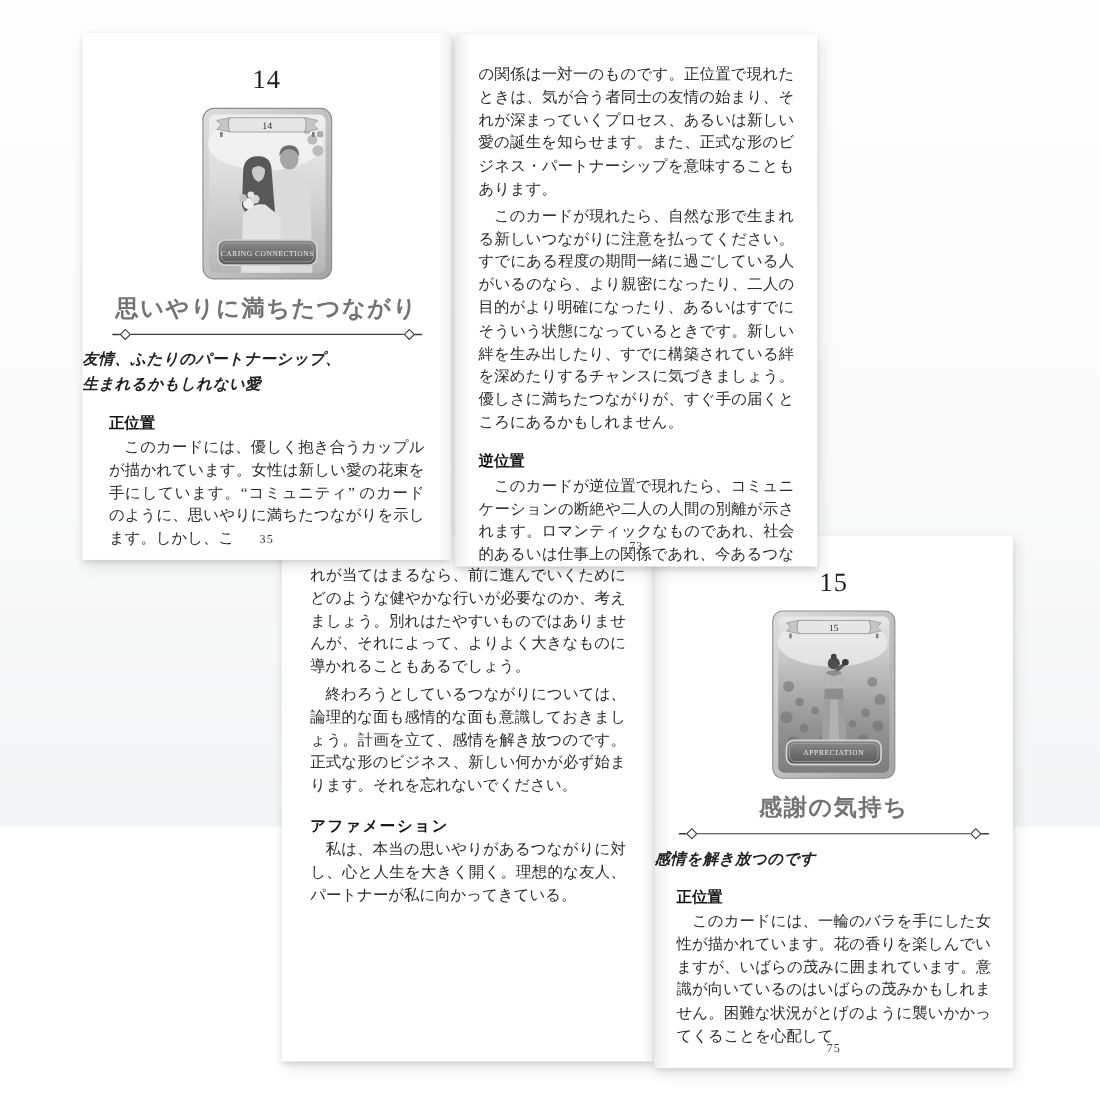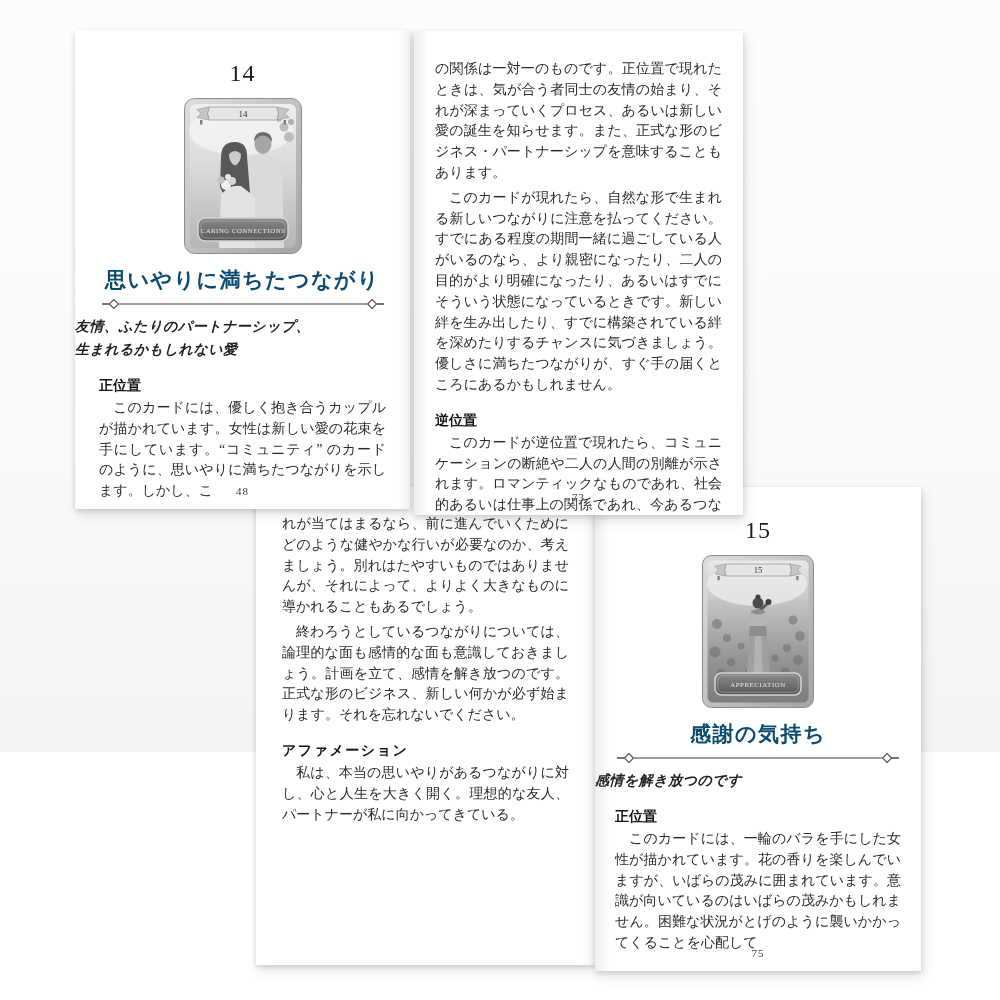--- a/index.html
+++ b/index.html
@@ -16,21 +16,21 @@
   
   #p72::after,#p74::after{content:"";position:absolute;top:0;right:0;width:12px;height:100%;
         background:linear-gradient(to left,rgba(0,0,0,.055),rgba(0,0,0,0));pointer-events:none;}
   #p73::before,#p75::before{content:"";position:absolute;top:0;left:0;width:14px;height:100%;
         background:linear-gradient(to right,rgba(0,0,0,.07),rgba(0,0,0,0));pointer-events:none;}
 
   .hdr-num{margin-top:30px;text-align:center;font-size:24px;letter-spacing:1px;
            color:#1e1e1e;line-height:26px;}
   .card-block{display:flex;justify-content:center;margin-top:11px;}
   .chapter-title{margin-top:13px;text-align:center;font-weight:bold;font-size:21px;
-                 letter-spacing:1.5px;color:#0c4a6e;line-height:25px;}
+                 letter-spacing:1.5px;color:#737373;line-height:25px;}
   .divider{display:flex;justify-content:center;margin-top:5px;}
   .chapter-subtitle{margin-top:5px;text-align:left;
                  font-family:"Liberation Sans","DejaVu Sans",sans-serif;
                  font-weight:bold;font-size:14px;line-height:23px;color:#222;letter-spacing:.5px;font-style:italic;}
   .text-col{position:relative;}
   #p72 .text-col{padding:0 24px;}
   #p73 .text-col{padding:0 21px;}
   #p74 .text-col{padding:0 26px;}
   #p75 .text-col{padding:0 20px;}
   .sec-heading{font-weight:bold;font-size:14px;color:#141414;margin-top:16px;line-height:17px;}
@@ -124,21 +124,21 @@
     <div class="chapter-subtitle">
       <div>友情、ふたりのパートナーシップ、</div>
       <div>生まれるかもしれない愛</div>
     </div>
 
     <div class="text-col">
       <div class="sec-heading">正位置</div>
       <p class="body-para">このカードには、優しく抱き合うカップルが描かれています。女性は新しい愛の花束を手にしています。“コミュニティ” のカードのように、思いやりに満ちたつながりを示します。しかし、こ</p>
     </div>
 
-    <div class="pagenum">48</div>
+    <div class="pagenum">35</div>
   </div>
 
   <div class="page" id="p73">
     <div class="text-col">
       <p class="body-para cont lead">の関係は一対一のものです。正位置で現れたときは、気が合う者同士の友情の始まり、それが深まっていくプロセス、あるいは新しい愛の誕生を知らせます。また、正式な形のビジネス・パートナーシップを意味することもあります。</p>
       <p class="body-para">このカードが現れたら、自然な形で生まれる新しいつながりに注意を払ってください。すでにある程度の期間一緒に過ごしている人がいるのなら、より親密になったり、二人の目的がより明確になったり、あるいはすでにそういう状態になっているときです。新しい絆を生み出したり、すでに構築されている絆を深めたりするチャンスに気づきましょう。優しさに満ちたつながりが、すぐ手の届くところにあるかもしれません。</p>
       <div class="sec-heading">逆位置</div>
       <p class="body-para">このカードが逆位置で現れたら、コミュニケーションの断絶や二人の人間の別離が示されます。ロマンティックなものであれ、社会的あるいは仕事上の関係であれ、今あるつながりが終わりを告げています（あるいはそれに近い状態です）。こ</p>
     </div>
     <div class="pagenum">73</div>

